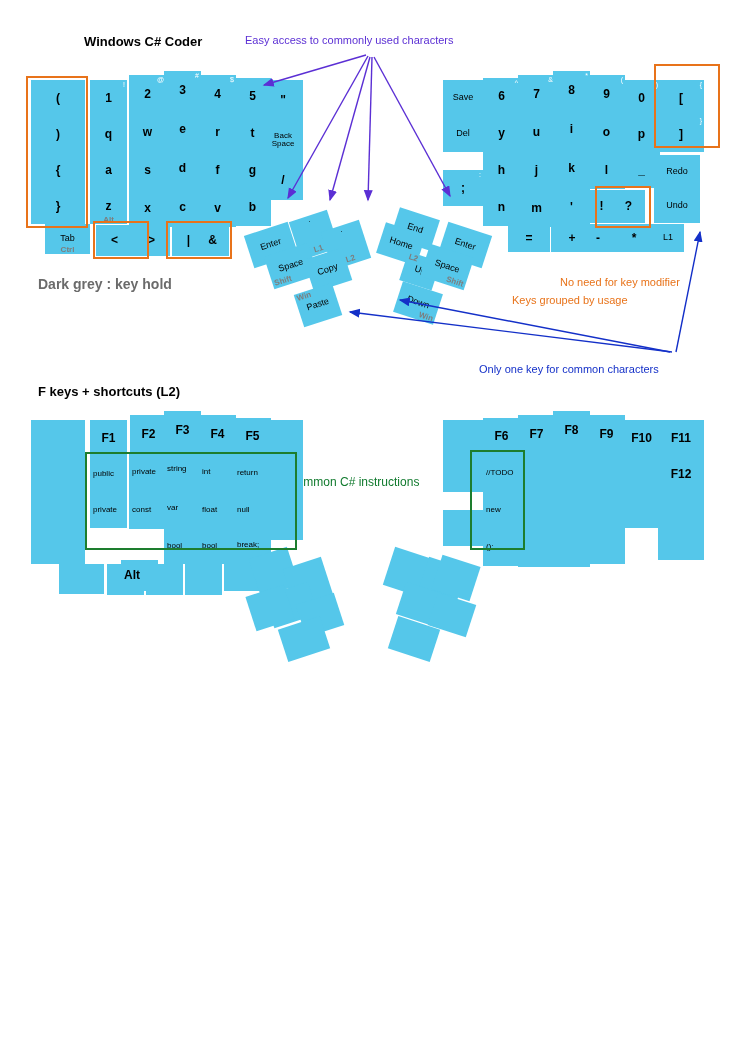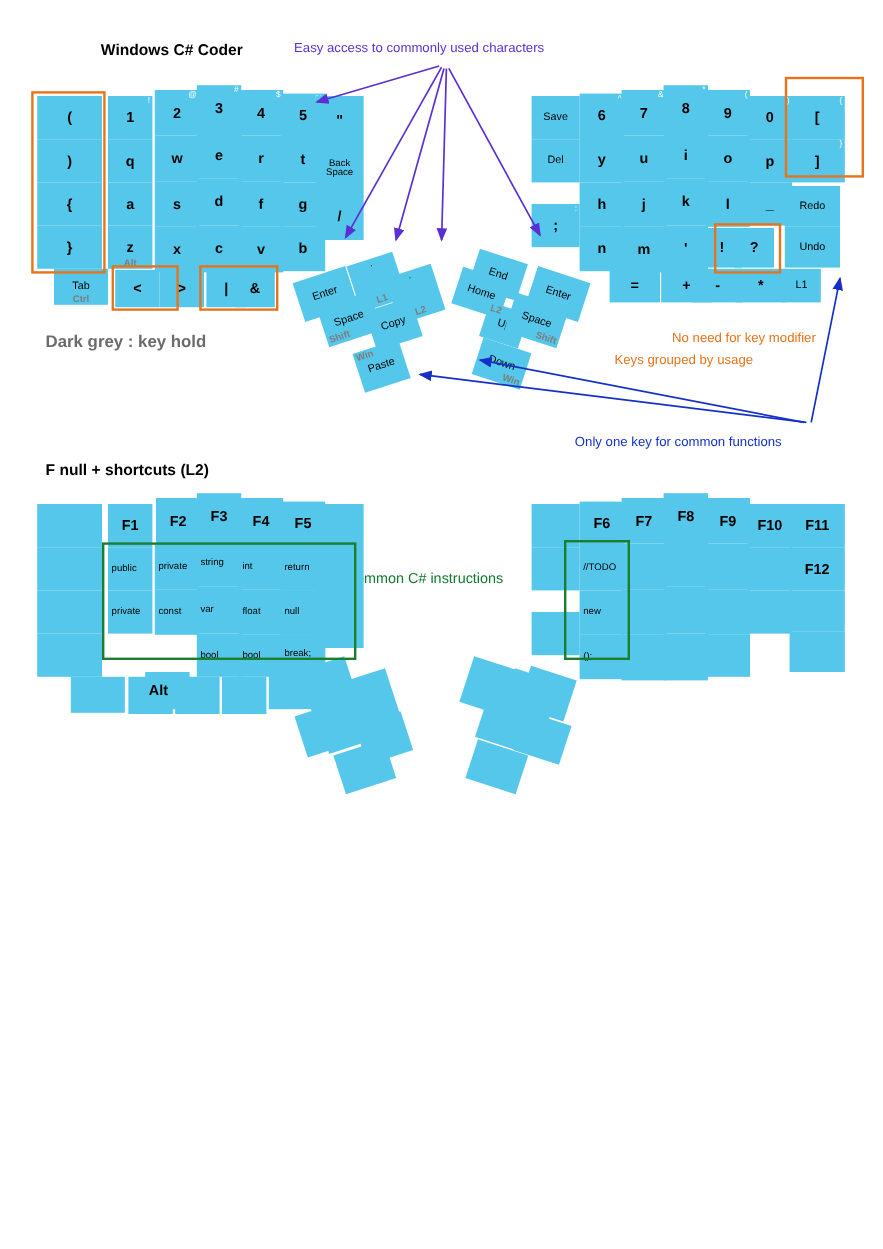--- a/index.html
+++ b/index.html
@@ -154,26 +154,26 @@
     height: 1041px;
     pointer-events: none;
   }
 </style>
 </head>
 <body>
 
 <div class="stage">
 
   <div class="abs title" style="left:38px; top:34px;margin-left:46px;">Windows C# Coder</div>
-  <div class="abs title" style="left:38px; top:384px;">F null + shortcuts (L2)</div>
+  <div class="abs title" style="left:38px; top:384px;">F keys + shortcuts (L2)</div>
 
   <div class="abs note-purple" style="left:245px; top:34px;">Easy access to commonly used characters</div>
   <div class="abs note-orange" style="left:512px; top:261px;margin-top:33px;">Keys grouped by usage</div>
   <div class="abs note-orange" style="left:512px; top:276px;padding-left:48px;">No need for key modifier</div>
-  <div class="abs note-blue" style="left:479px; top:363px;">Only one key for common functions</div>
+  <div class="abs note-blue" style="left:479px; top:363px;">Only one key for common characters</div>
   <div class="abs note-green" style="left:288px; top:475px;">Common C# instructions</div>
   <div class="abs note-grey" style="left:38px; top:276px;">Dark grey : key hold</div>
 
   <div class="abs" style="left:0;top:0;width:736px;height:1041px;" id="keys-root">
       <div class="key" style="left: 31px; top: 80px; width: 54px; height: 36px;">
         <span class="main">(</span>
       </div>
       <div class="key" style="left: 31px; top: 116px; width: 54px; height: 36px;">
         <span class="main">)</span>
       </div>

